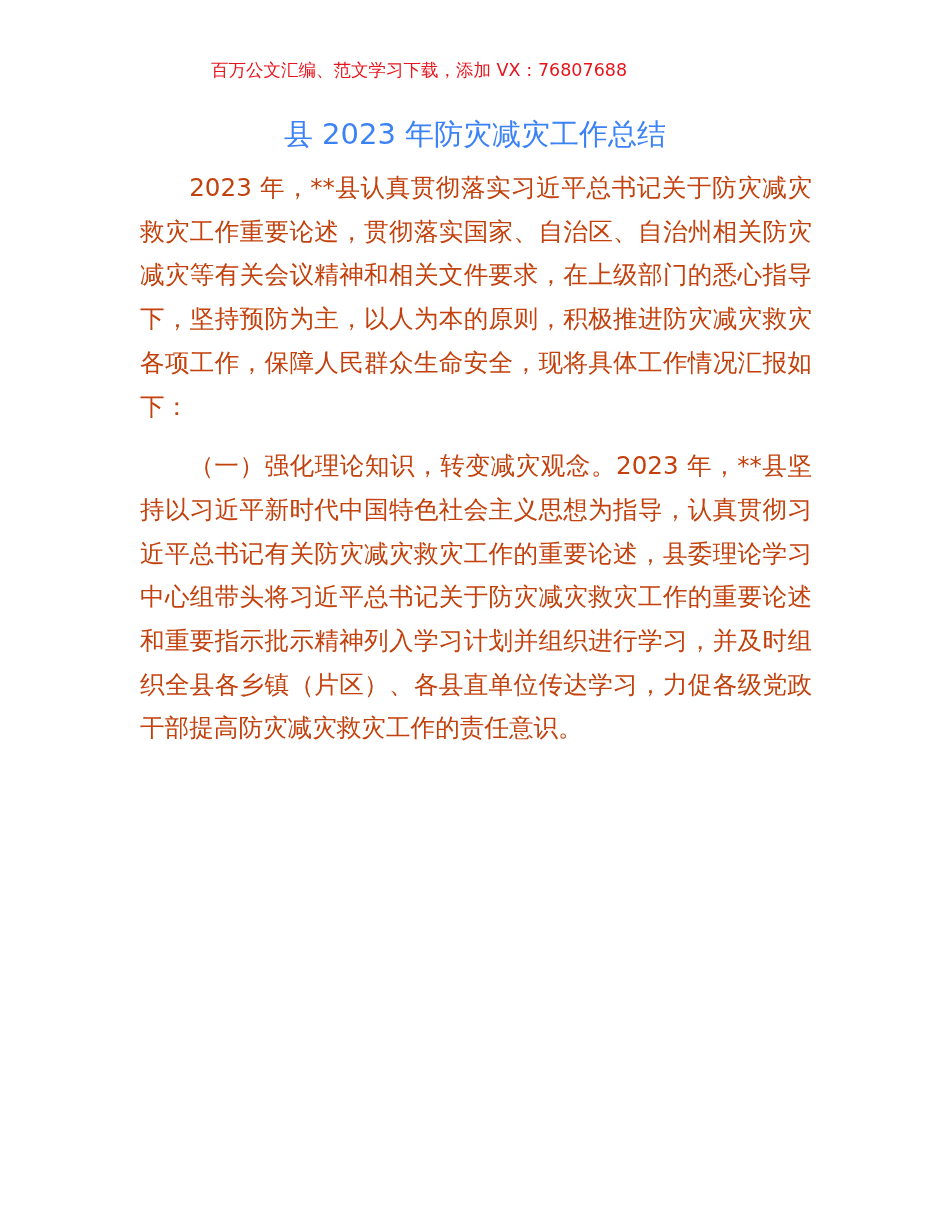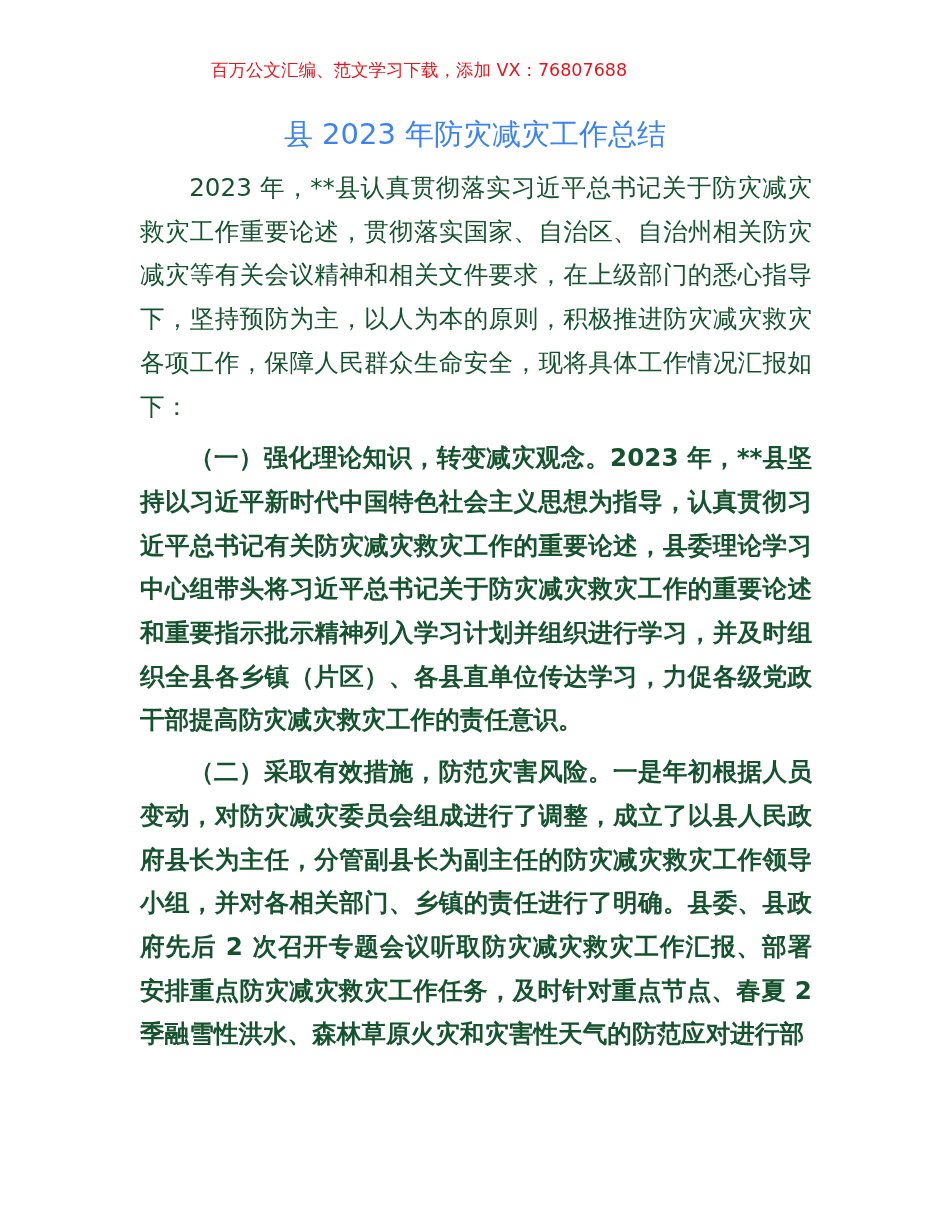--- a/index.html
+++ b/index.html
@@ -44,42 +44,40 @@
       line-height: 44px;
       color: #3b82f6;
     }
     .body {
       position: absolute;
       top: 166px;
       left: 140px;
       width: 672px;
       font-size: 24.6px;
       line-height: 43.7px;
-      color: #14532d;
+      color: #c2410c;
       text-align: justify;
     }
     .para {
       margin: 0;
       text-indent: 2em;
     }
     .para.gap {
-      margin-top: 8px;
-      font-weight: bold;
+      margin-top: 16px;
     }
     .heading {
       margin: 10px 0 0 0;
       text-indent: 2em;
     }
   </style>
 </head>
 <body>
 
 <div class="page">
   <div class="watermark">百万公文汇编、范文学习下载，添加 VX：76807688</div>
 
   <div class="title">县 2023 年防灾减灾工作总结</div>
 
   <div class="body">
     <p class="para">2023 年，**县认真贯彻落实习近平总书记关于防灾减灾救灾工作重要论述，贯彻落实国家、自治区、自治州相关防灾减灾等有关会议精神和相关文件要求，在上级部门的悉心指导下，坚持预防为主，以人为本的原则，积极推进防灾减灾救灾各项工作，保障人民群众生命安全，现将具体工作情况汇报如下：</p>
     <p class="para gap">（一）强化理论知识，转变减灾观念。2023 年，**县坚持以习近平新时代中国特色社会主义思想为指导，认真贯彻习近平总书记有关防灾减灾救灾工作的重要论述，县委理论学习中心组带头将习近平总书记关于防灾减灾救灾工作的重要论述和重要指示批示精神列入学习计划并组织进行学习，并及时组织全县各乡镇（片区）、各县直单位传达学习，力促各级党政干部提高防灾减灾救灾工作的责任意识。</p>
-    <p class="para gap">（二）采取有效措施，防范灾害风险。一是年初根据人员变动，对防灾减灾委员会组成进行了调整，成立了以县人民政府县长为主任，分管副县长为副主任的防灾减灾救灾工作领导小组，并对各相关部门、乡镇的责任进行了明确。县委、县政府先后 2 次召开专题会议听取防灾减灾救灾工作汇报、部署安排重点防灾减灾救灾工作任务，及时针对重点节点、春夏 2 季融雪性洪水、森林草原火灾和灾害性天气的防范应对进行部</p>
   </div>
 </div>
 
 </body></html>

